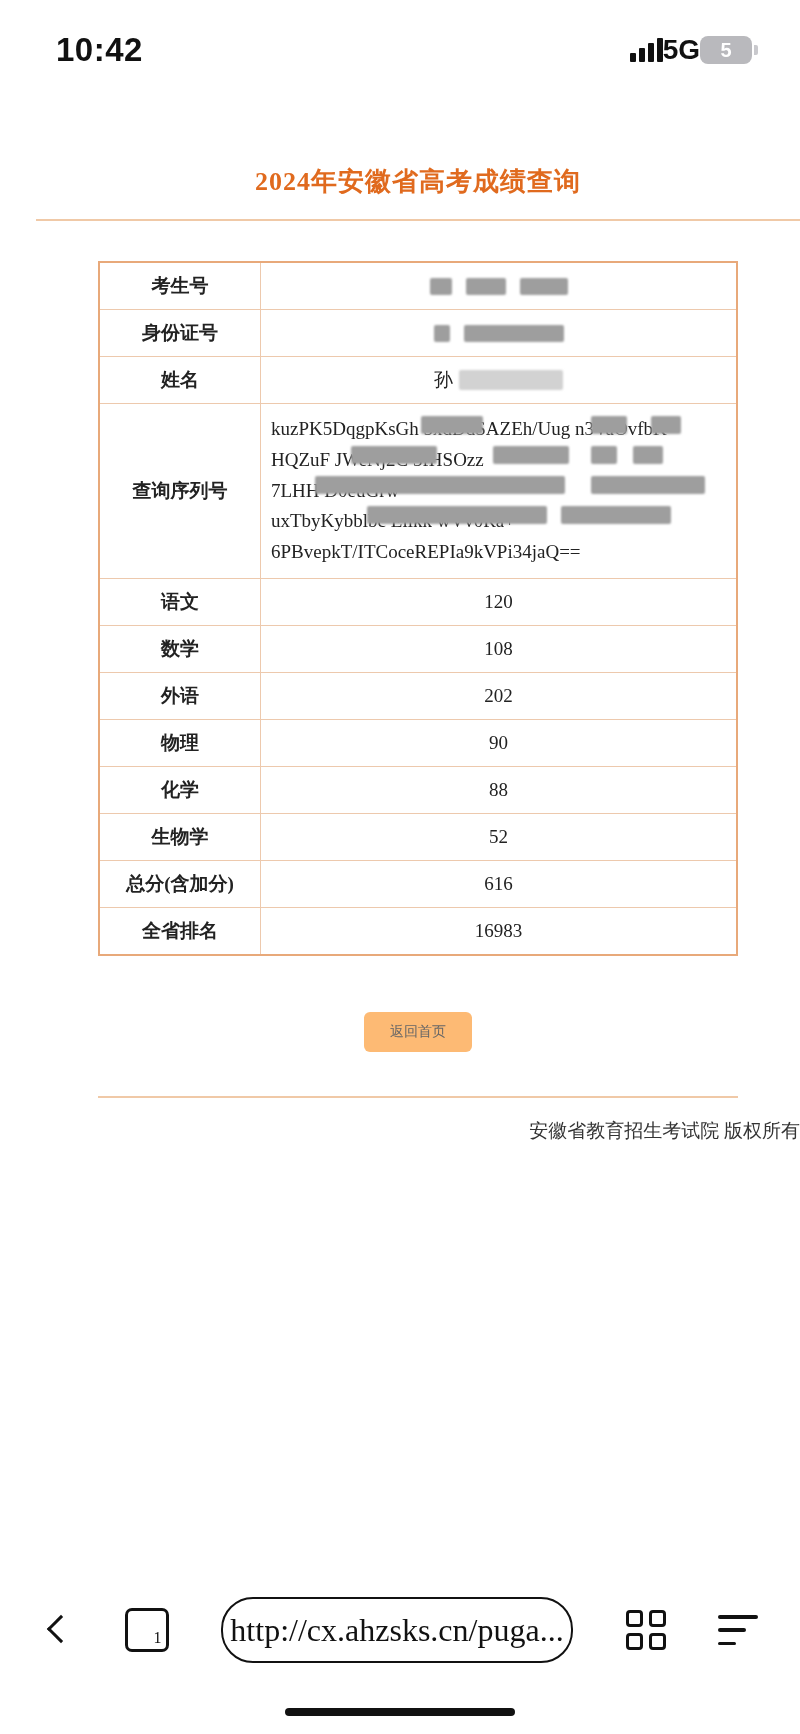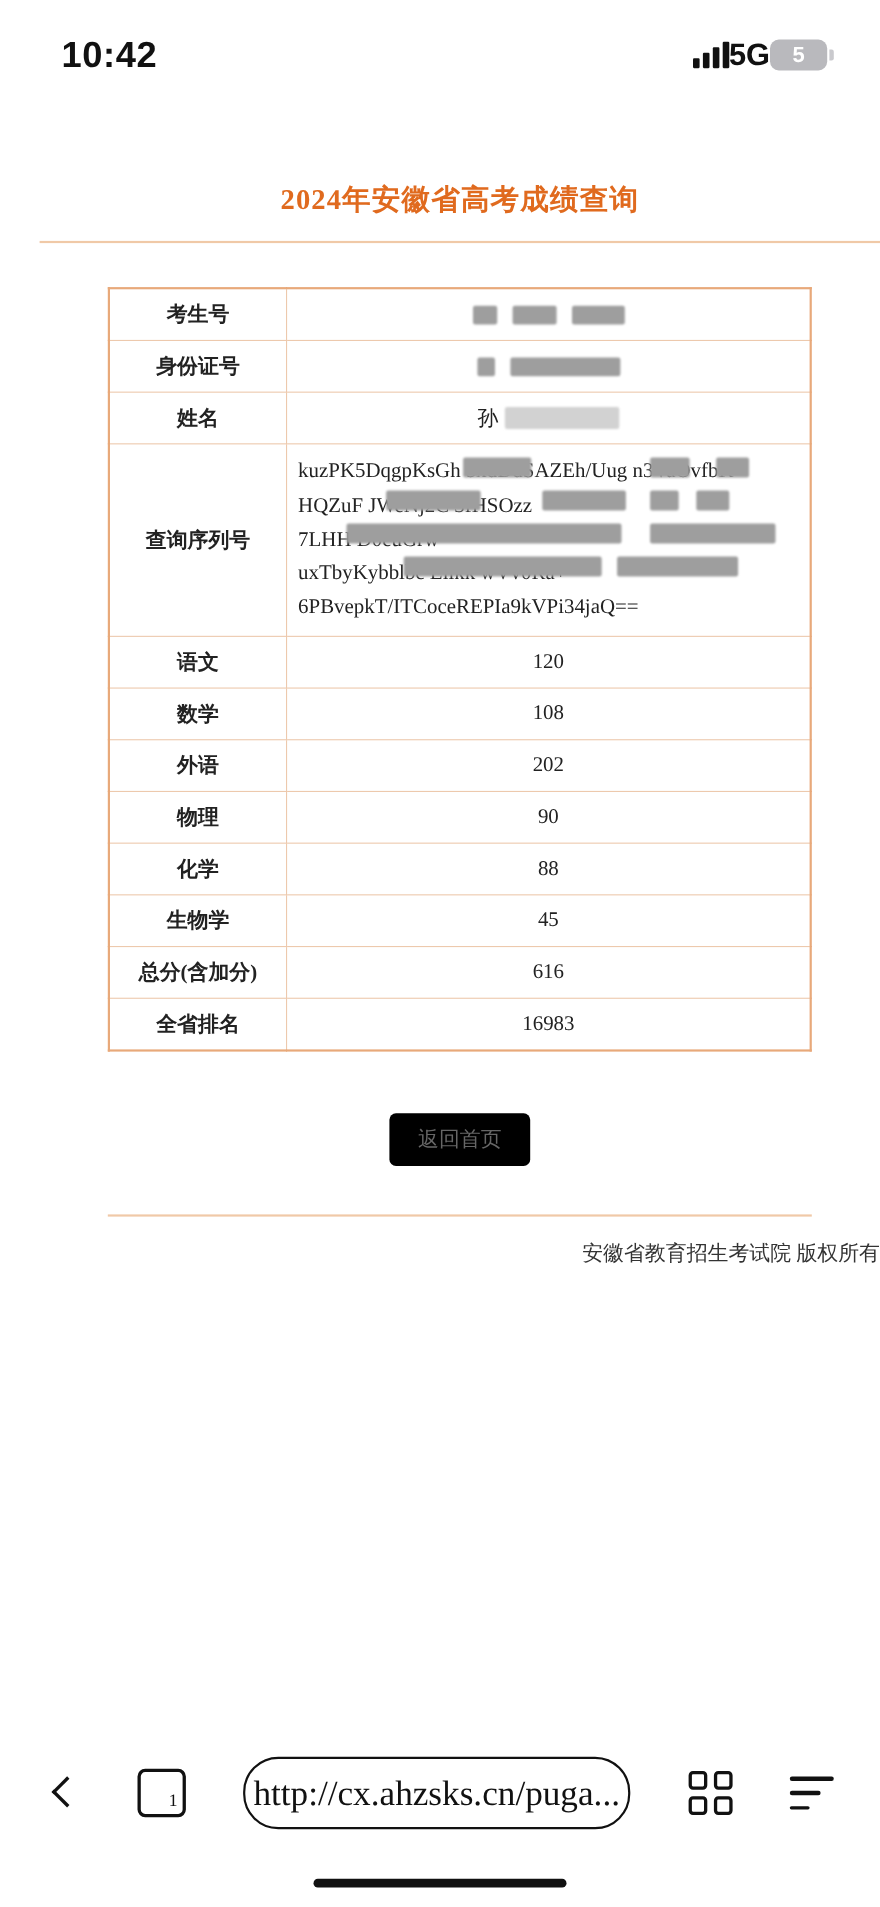--- a/index.html
+++ b/index.html
@@ -157,25 +157,25 @@
   }
   .serial-line { position: relative; white-space: nowrap; overflow: hidden; }
 
   
   .return-wrap {
     text-align: center;
     margin-top: 56px;
   }
   .return-btn {
     display: inline-block;
-    background: #000000;
+    background: #fdba74;
     color: #666;
     border: none;
     border-radius: 6px;
-    font-size: 19px;
+    font-size: 14px;
     padding: 11px 26px;
     font-family: "Liberation Serif", serif;
     text-align: right;
   }
   .footer-rule {
     width: 640px;
     height: 2px;
     background: #f0c9a7;
     margin: 44px auto 0 auto;
   }
@@ -377,21 +377,21 @@
       <tr>
         <td class="label">物理</td>
         <td class="value">90</td>
       </tr>
       <tr>
         <td class="label">化学</td>
         <td class="value">88</td>
       </tr>
       <tr>
         <td class="label">生物学</td>
-        <td class="value">45</td>
+        <td class="value">52</td>
       </tr>
       <tr>
         <td class="label">总分(含加分)</td>
         <td class="value">616</td>
       </tr>
       <tr>
         <td class="label">全省排名</td>
         <td class="value">16983</td>
       </tr>
     </tbody>

